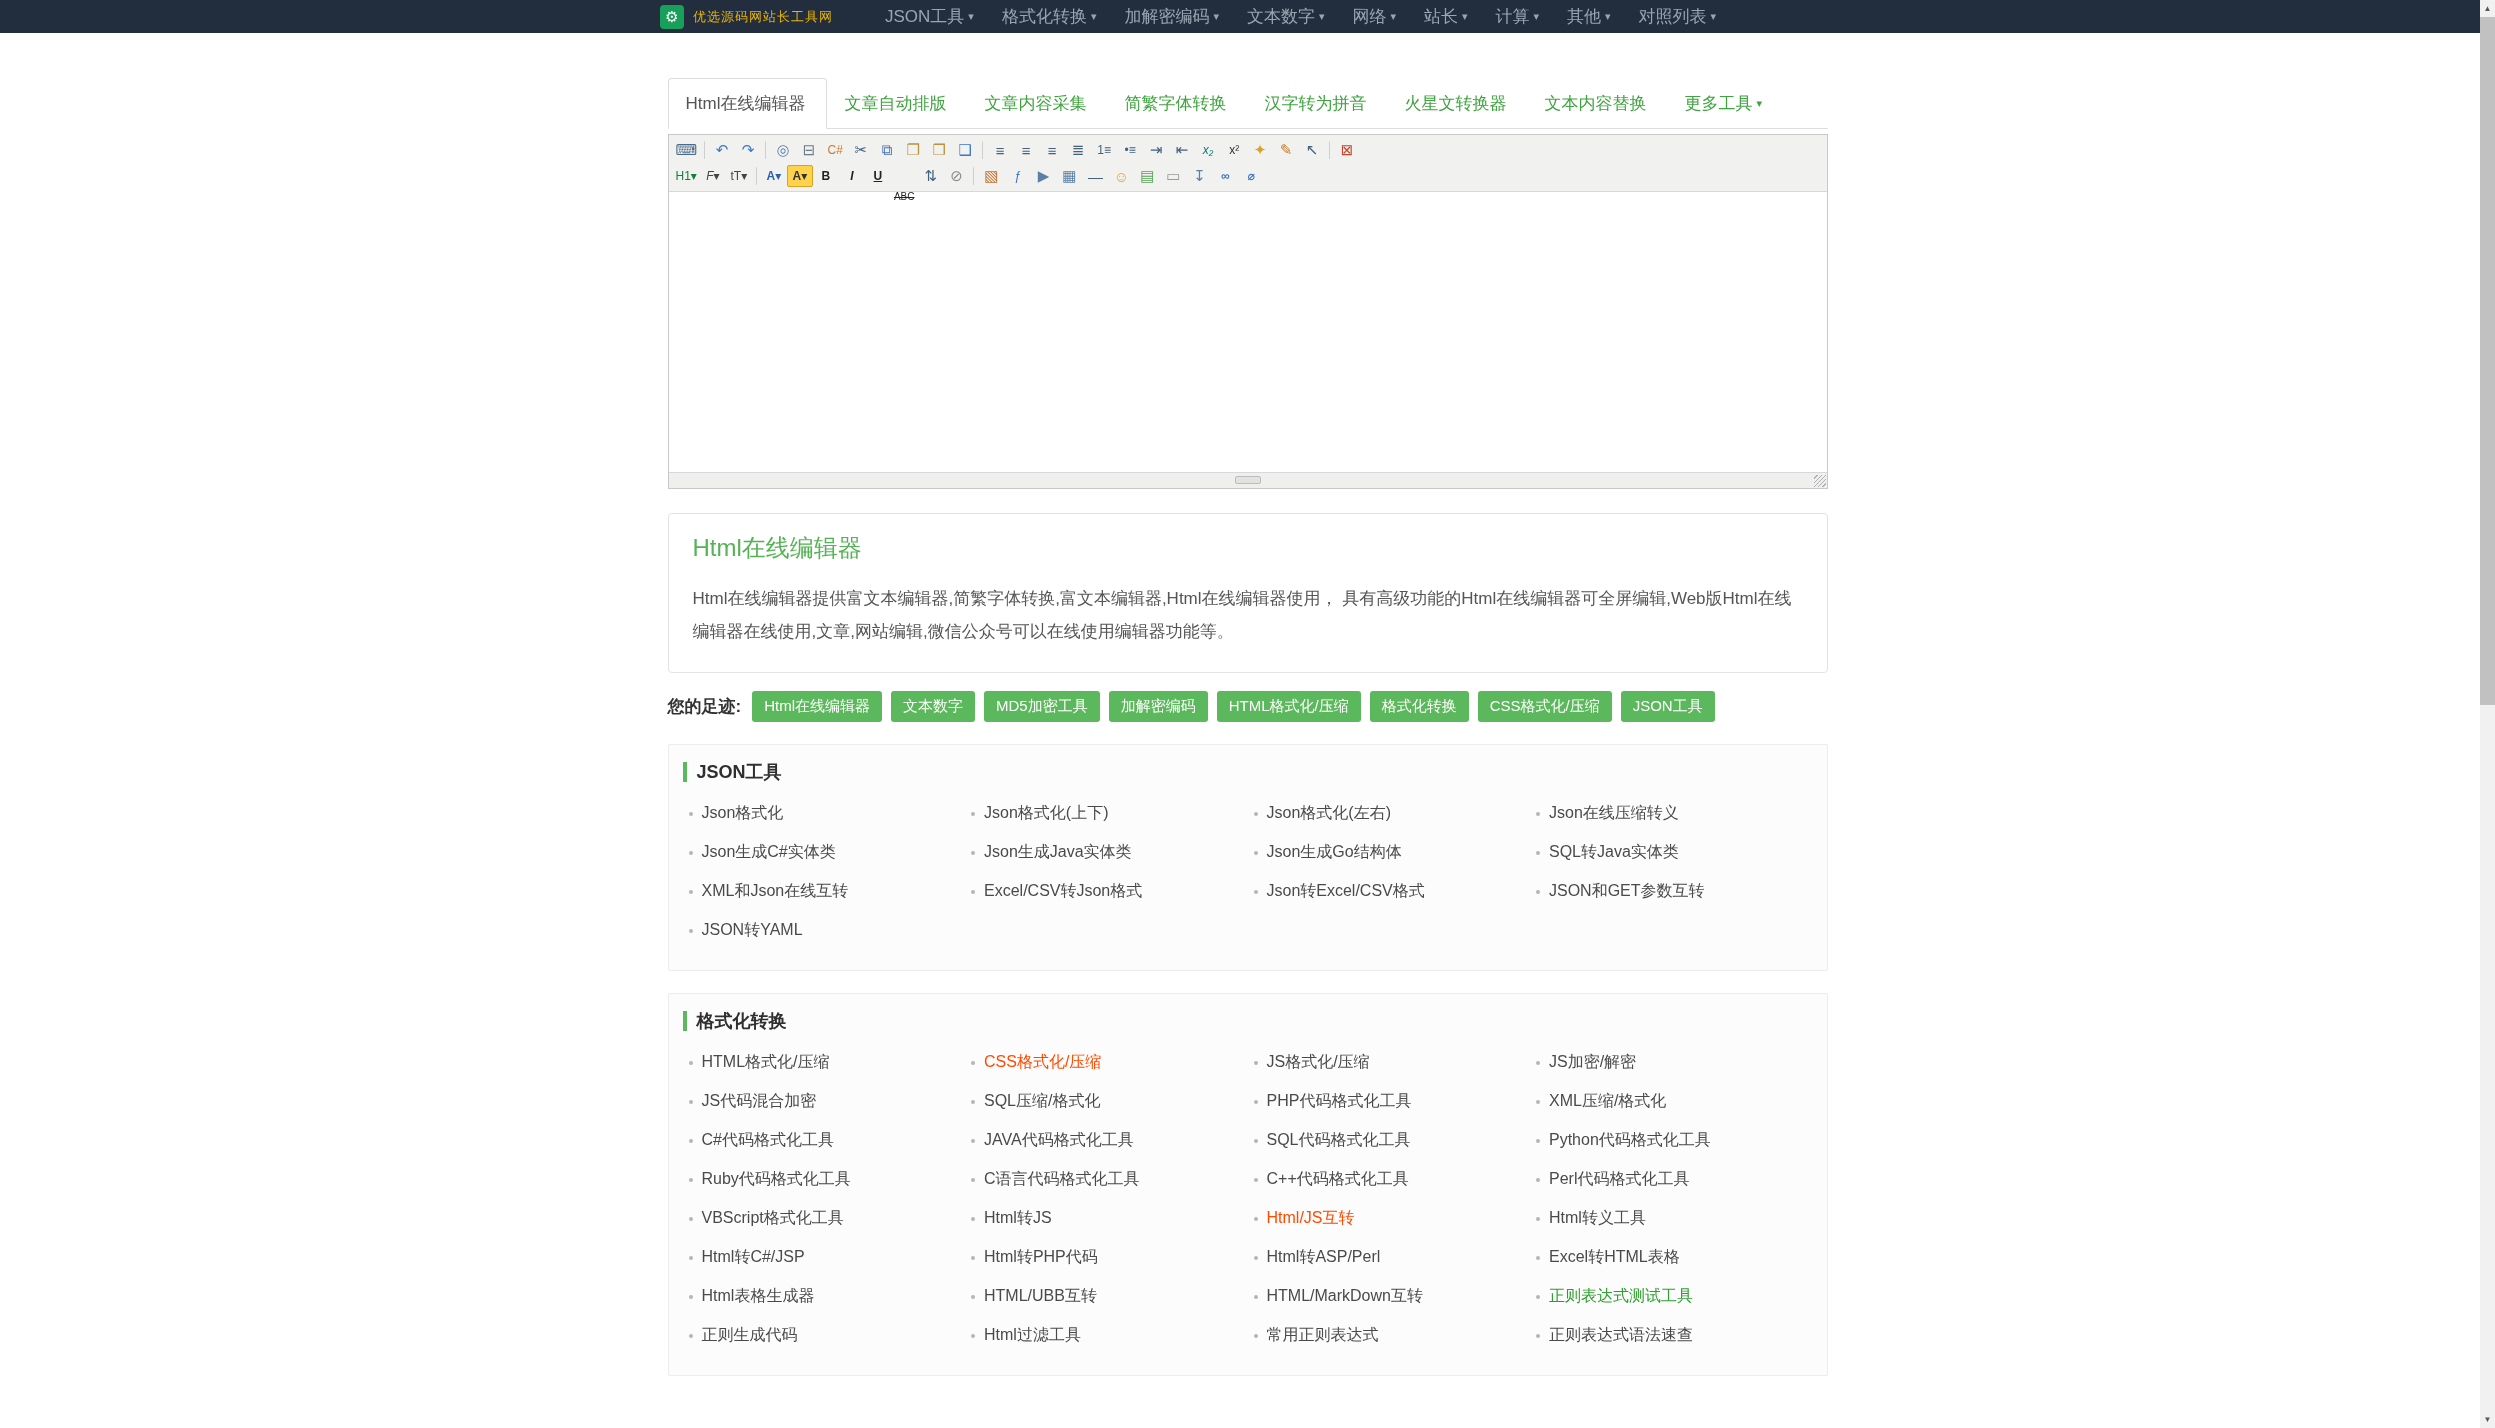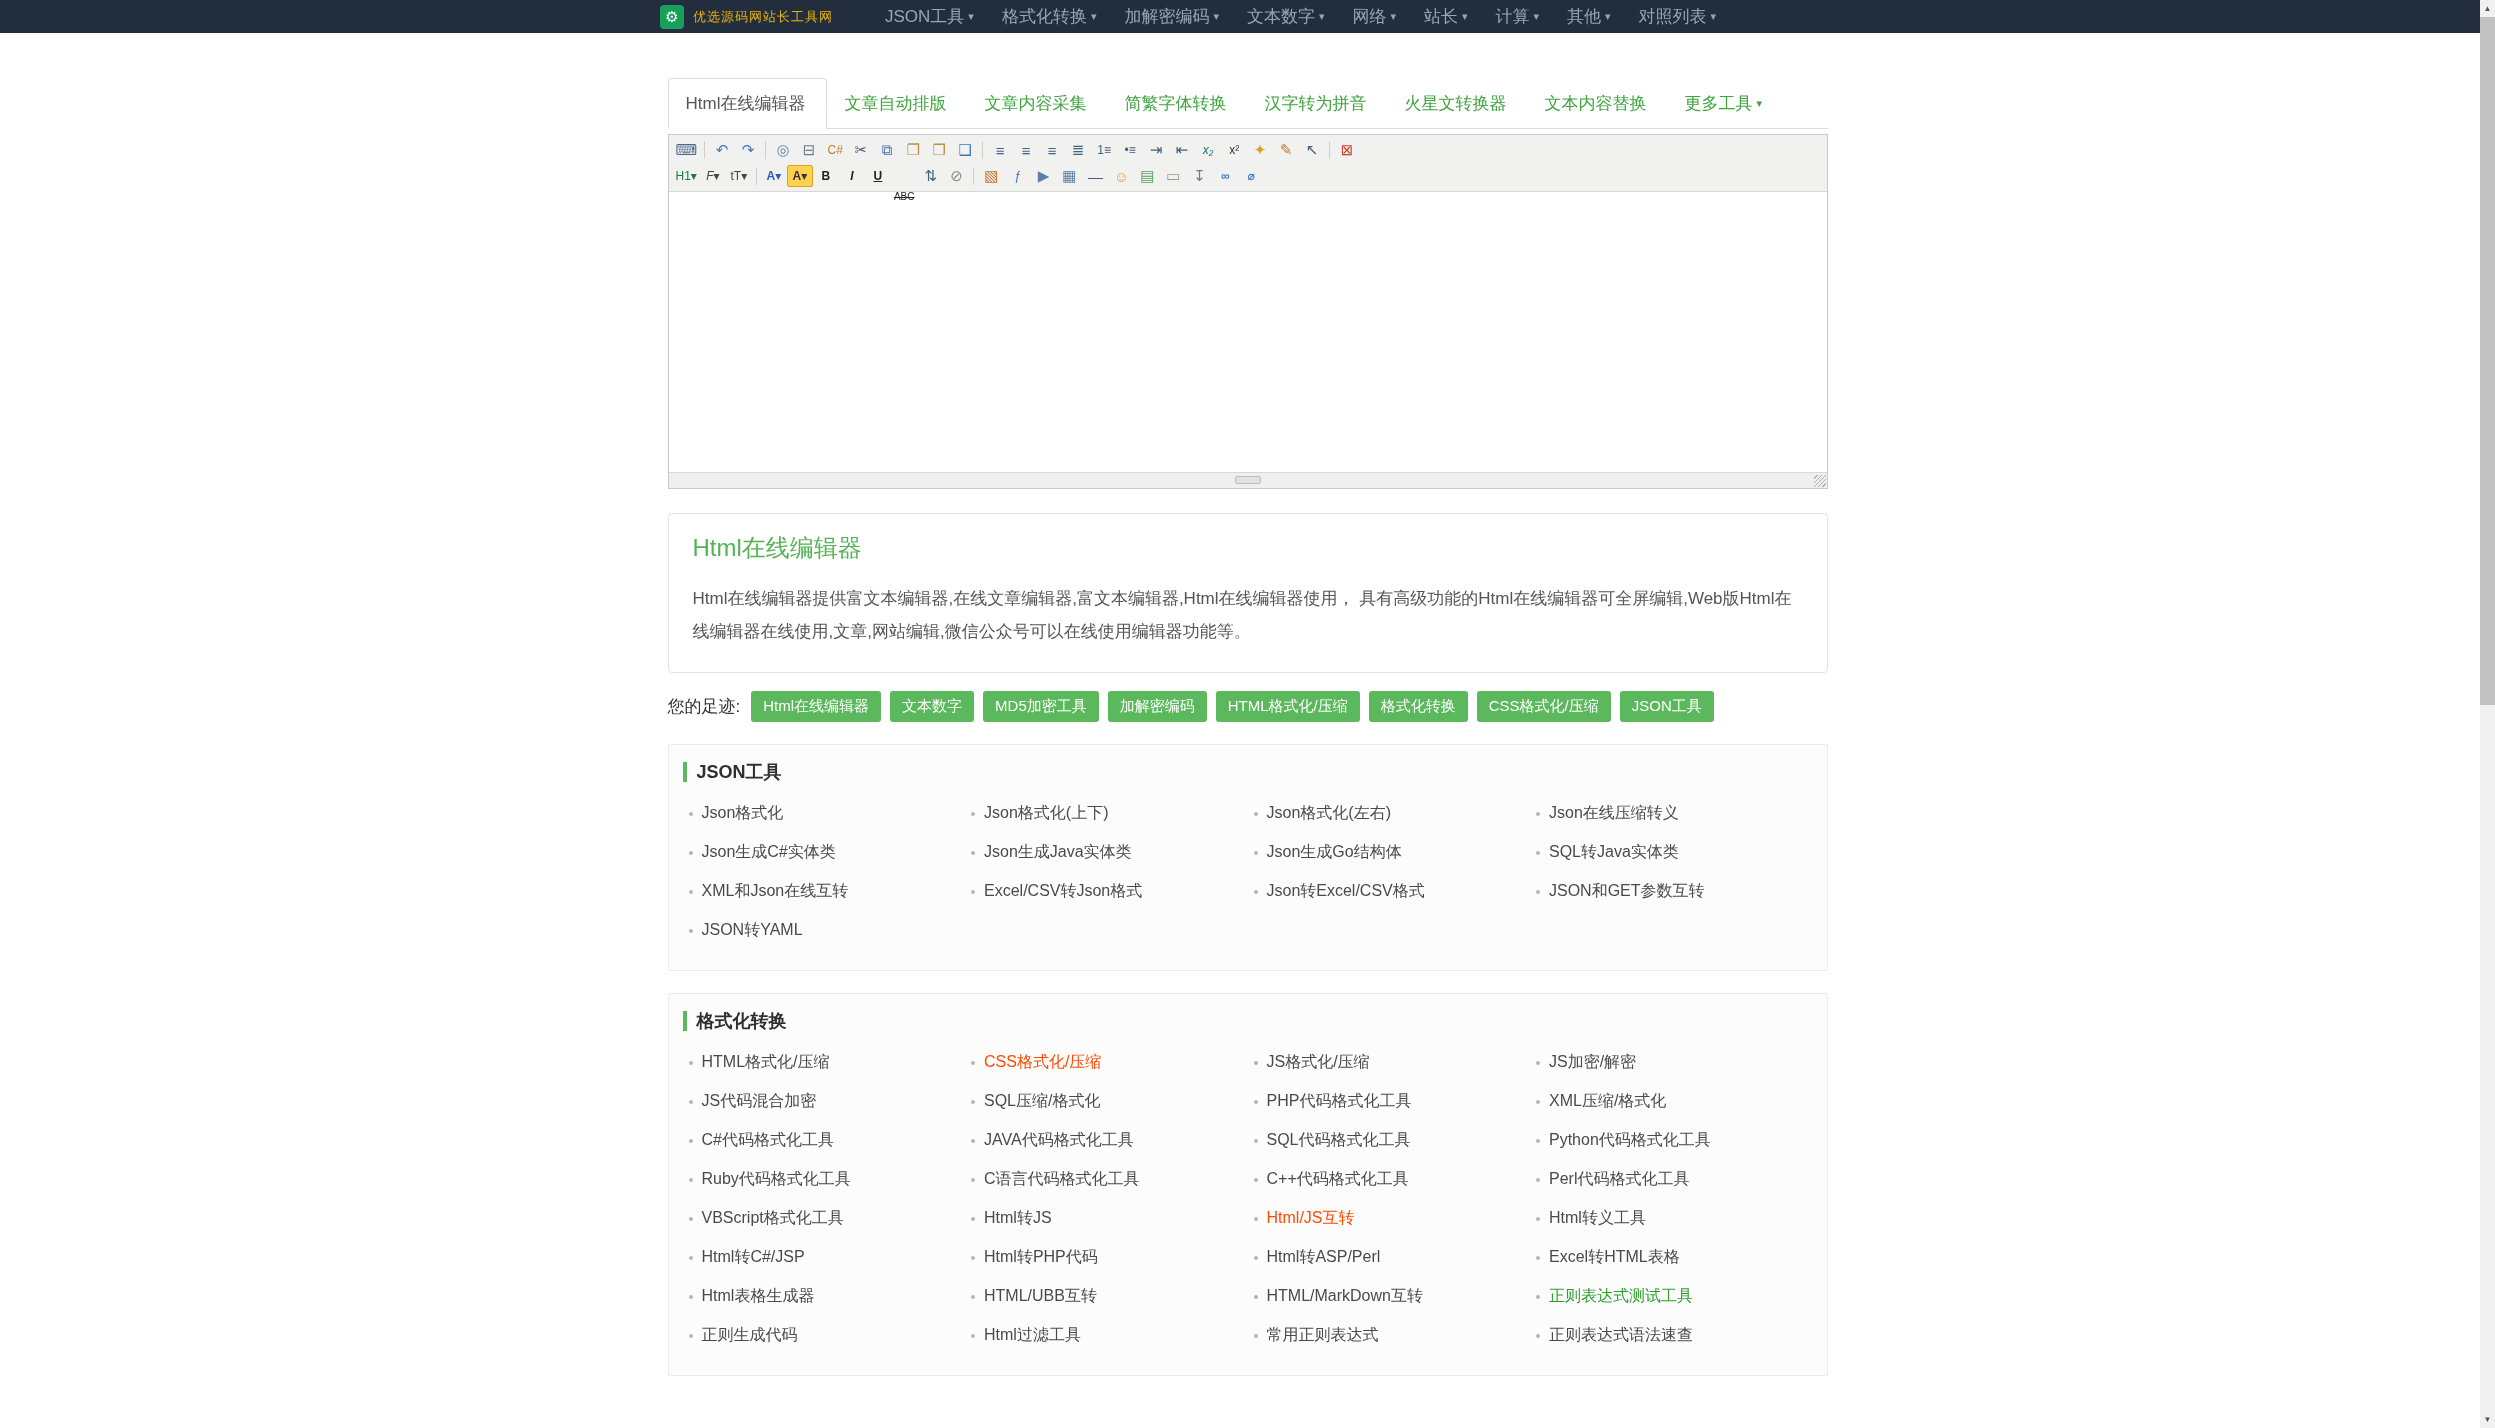--- a/index.html
+++ b/index.html
@@ -49,21 +49,21 @@
   .resize-grip { position:absolute; right:1px; bottom:1px; width:12px; height:12px; cursor:nwse-resize;
     background:repeating-linear-gradient(135deg,transparent 0 2px,#b0b0b0 2px 3px); }
 
   
   .info-panel { margin-top:24px; border:1px solid #e3e3e3; border-radius:4px; padding:18px 24px 24px; }
   .info-title { color:#55b255; font-size:24px; font-weight:normal; }
   .info-body { margin-top:18px; color:#555; font-size:17px; line-height:1.95; }
 
   
   .footprints { margin-top:18px; display:flex; align-items:center; flex-wrap:wrap; gap:9px; }
-  .fp-label { color:#333; font-size:17px; margin-right:2px; }
+  .fp-label { color:#333; font-size:17px; margin-right:2px;font-weight:bold; }
   .fp-btn { background:#5cb85c; color:#fff; font-size:15px; padding:6px 12px; border-radius:3px; }
 
   
   .tools-heading { margin-top:42px; font-size:24px; font-weight:normal; color:#333;
     padding-bottom:16px; border-bottom:1px solid #eee; }
   .section { margin-top:22px; background:#fcfcfc; border:1px solid #ececec; border-radius:2px;
     padding:17px 14px 20px; }
   .section-title { font-size:18px; font-weight:bold; color:#2f2f2f; border-left:4px solid #5cb85c;
     padding-left:10px; line-height:20px; }
   .tool-list { list-style:none; margin-top:12px; display:grid; grid-template-columns:repeat(4,1fr); }
@@ -246,21 +246,21 @@
     </div>
     <div class="editor-canvas"></div>
     <div class="statusbar">
       <div class="drag-handle"></div>
       <div class="resize-grip"></div>
     </div>
   </div>
 
   <div class="info-panel">
     <h2 class="info-title">Html在线编辑器</h2>
-    <p class="info-body">Html在线编辑器提供富文本编辑器,在线文章编辑器,富文本编辑器,Html在线编辑器使用， 具有高级功能的Html在线编辑器可全屏编辑,Web版Html在线编辑器在线使用,文章,网站编辑,微信公众号可以在线使用编辑器功能等。</p>
+    <p class="info-body">Html在线编辑器提供富文本编辑器,简繁字体转换,富文本编辑器,Html在线编辑器使用， 具有高级功能的Html在线编辑器可全屏编辑,Web版Html在线编辑器在线使用,文章,网站编辑,微信公众号可以在线使用编辑器功能等。</p>
   </div>
 
   <div class="footprints">
     <span class="fp-label">您的足迹:</span>
     <span class="footprints" style="margin-top:0">
       <a class="fp-btn">Html在线编辑器</a>
         <a class="fp-btn">文本数字</a>
         <a class="fp-btn">MD5加密工具</a>
         <a class="fp-btn">加解密编码</a>
         <a class="fp-btn">HTML格式化/压缩</a>

